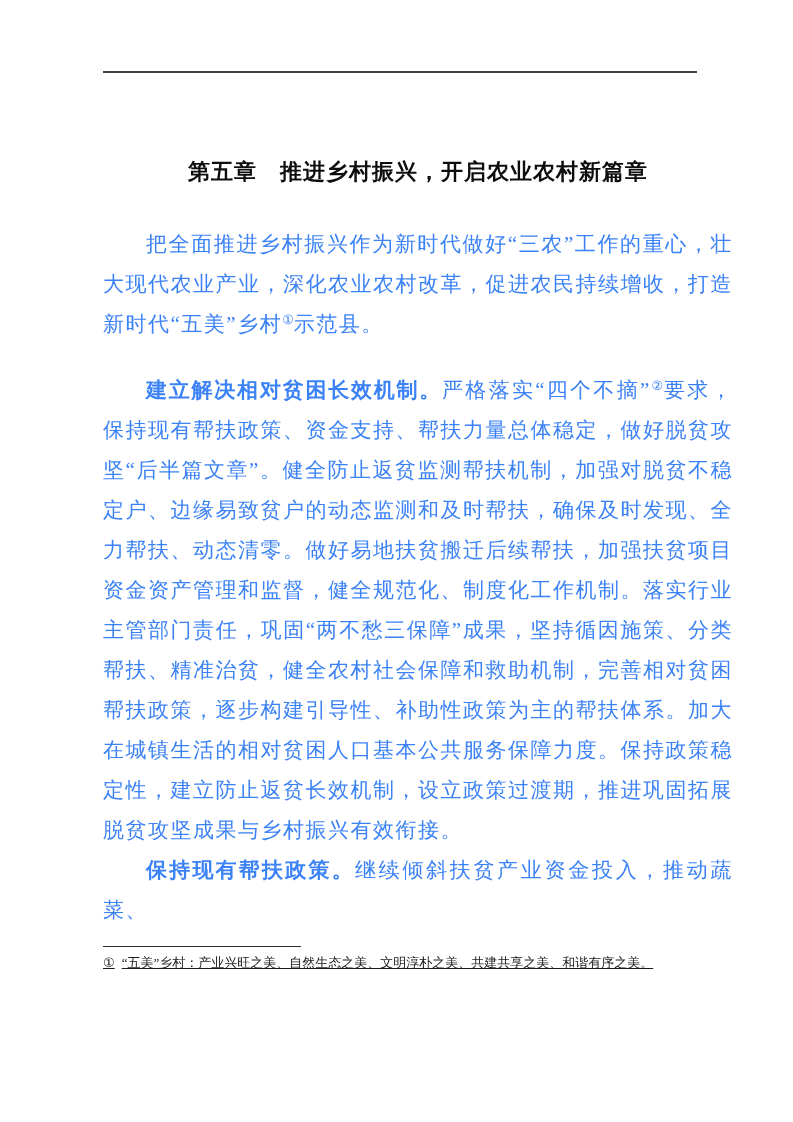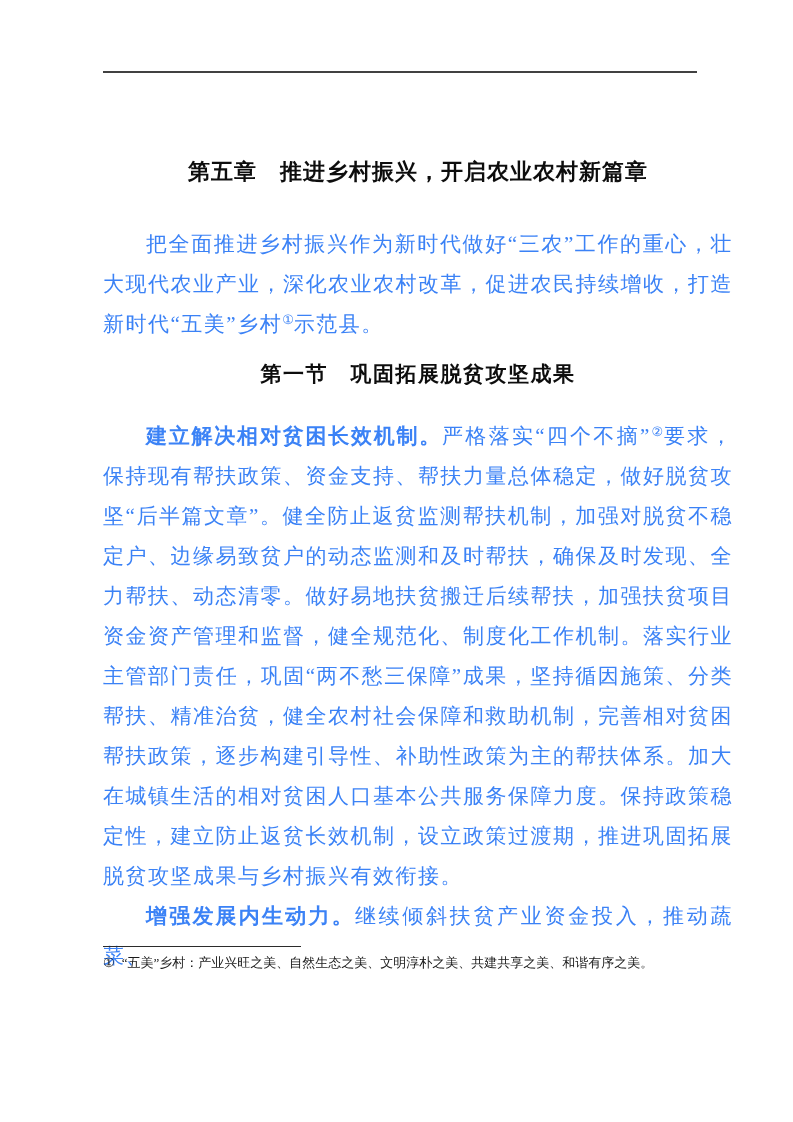--- a/index.html
+++ b/index.html
@@ -56,46 +56,45 @@
     line-height:0;
   }
   .footnotes{
     position:absolute;left:103px;top:946px;width:636px;
     font-family:"Liberation Serif","DejaVu Serif",serif;
     font-size:13px;line-height:22px;color:#1a1a1a;
   }
   .fn-rule{
     width:198px;height:1px;background:#2b2b2b;margin-bottom:5px;
   }
-  .fn-line{white-space:nowrap;}
+  .fn-line{white-space:nowrap;text-decoration:underline;}
   .fn-marker{margin-right:7px;}
   .page-number{
     position:absolute;left:114px;top:1040px;
     font-family:Liberation Sans, sans-serif;
     font-size:19px;line-height:22px;letter-spacing:2px;color:#111;
   }
 </style>
 </head>
 <body>
 
 <div class="page">
 
   <div class="header-rule"></div>
 
   <div class="content">
 
     <h1 class="chapter-title">第五章　推进乡村振兴，开启农业农村新篇章</h1>
 
     <p class="body-para indent mt-intro"><span>把全面推进乡村振兴作为新时代做好“三农”工作的重心，壮大现代农业产业，深化农业农村改革，促进农民持续增收，打造新时代“五美”乡村</span><sup class="fn-ref">①</sup><span>示范县。</span></p>
 
-    <h2 class="section-title">第一节　巩固拓展脱贫攻坚成果</h2>
 
     <p class="body-para indent mt-p2"><span class="lead">建立解决相对贫困长效机制。</span><span>严格落实“四个不摘”</span><sup class="fn-ref">②</sup><span>要求，保持现有帮扶政策、资金支持、帮扶力量总体稳定，做好脱贫攻坚“后半篇文章”。健全防止返贫监测帮扶机制，加强对脱贫不稳定户、边缘易致贫户的动态监测和及时帮扶，确保及时发现、全力帮扶、动态清零。做好易地扶贫搬迁后续帮扶，加强扶贫项目资金资产管理和监督，健全规范化、制度化工作机制。落实行业主管部门责任，巩固“两不愁三保障”成果，坚持循因施策、分类帮扶、精准治贫，健全农村社会保障和救助机制，完善相对贫困帮扶政策，逐步构建引导性、补助性政策为主的帮扶体系。加大在城镇生活的相对贫困人口基本公共服务保障力度。保持政策稳定性，建立防止返贫长效机制，设立政策过渡期，推进巩固拓展脱贫攻坚成果与乡村振兴有效衔接。</span></p>
 
-    <p class="body-para indent"><span class="lead">增强发展内生动力。</span><span>继续倾斜扶贫产业资金投入，推动蔬菜、</span></p>
+    <p class="body-para indent"><span class="lead">保持现有帮扶政策。</span><span>继续倾斜扶贫产业资金投入，推动蔬菜、</span></p>
 
   </div>
 
   <div class="footnotes">
     <div class="fn-rule"></div>
     <div class="fn-line"><span class="fn-marker">①</span><span>“五美”乡村：产业兴旺之美、自然生态之美、文明淳朴之美、共建共享之美、和谐有序之美。</span></div>
   </div>
 
   <div class="page-number">— 46 —</div>
 

